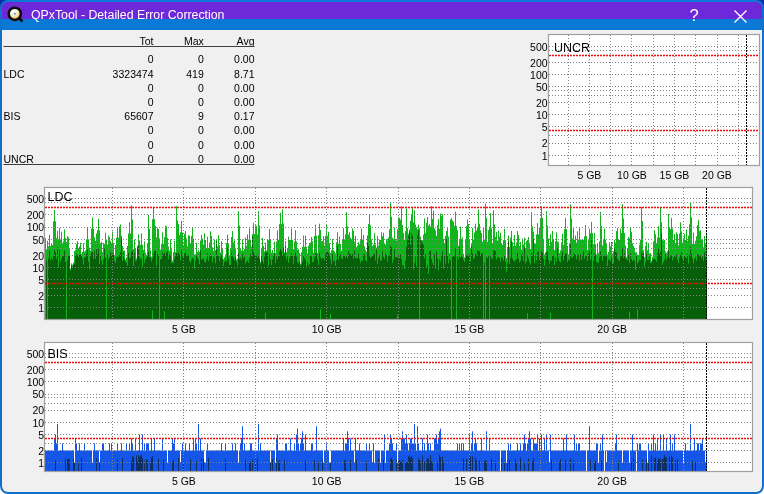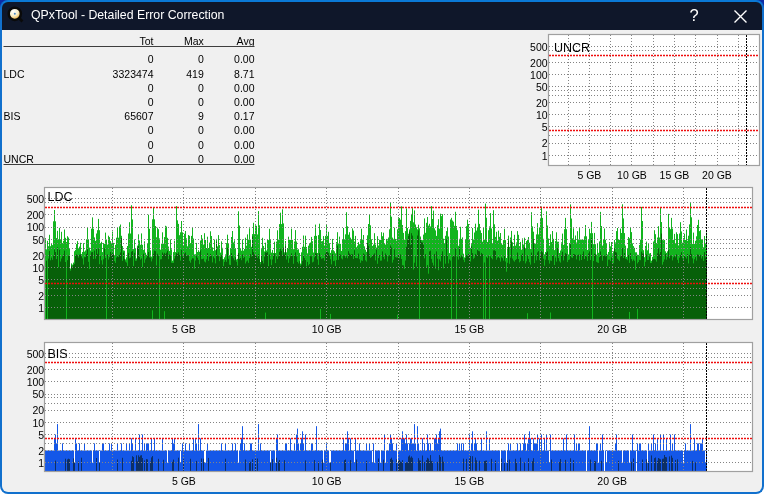--- a/index.html
+++ b/index.html
@@ -1,18 +1,18 @@
 <!DOCTYPE html>
 <html><head><meta charset="utf-8"><style>
 html,body{margin:0;padding:0;width:764px;height:494px;background:#ffffff;overflow:hidden}
 #corner-l,#corner-r{position:absolute;top:0;width:14px;height:14px;background:#0d2ba4;z-index:0}
 #corner-l{left:0} #corner-r{right:0}
 #win{position:absolute;left:0;top:0;width:764px;height:494px;border-radius:8px;overflow:hidden;
   background:#0a79d6;border:2px solid #1170cd;border-top-color:#0a79d6;box-sizing:border-box;z-index:1}
-#tbar{position:absolute;left:-2px;top:-2px;width:764px;height:30px;background:#0f172a}
+#tbar{position:absolute;left:-2px;top:-2px;width:764px;height:19px;background:#6d28d9}
 #title{position:absolute;left:31px;top:0;height:31px;color:#ffffff;
   font:12.3px/31px "Liberation Sans",sans-serif}
 .cap{position:absolute;top:0;height:30px;color:#ffffff;text-align:center;
   font:14px/30px "Liberation Sans",sans-serif}
 text{font-family:"Liberation Sans",sans-serif;fill:#000000}
 .ax{font-size:10.5px}
 .tx{font-size:10.5px}
 .ti{font-size:12.5px}
 </style></head>
 <body>

